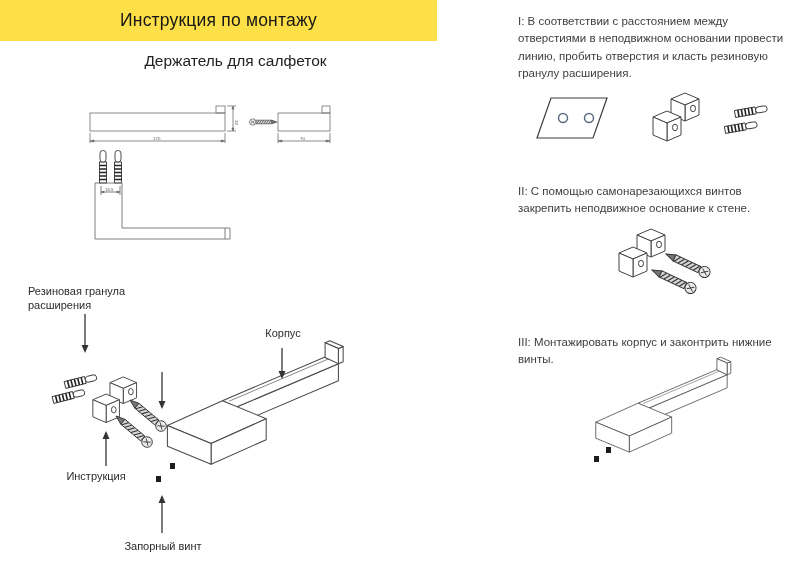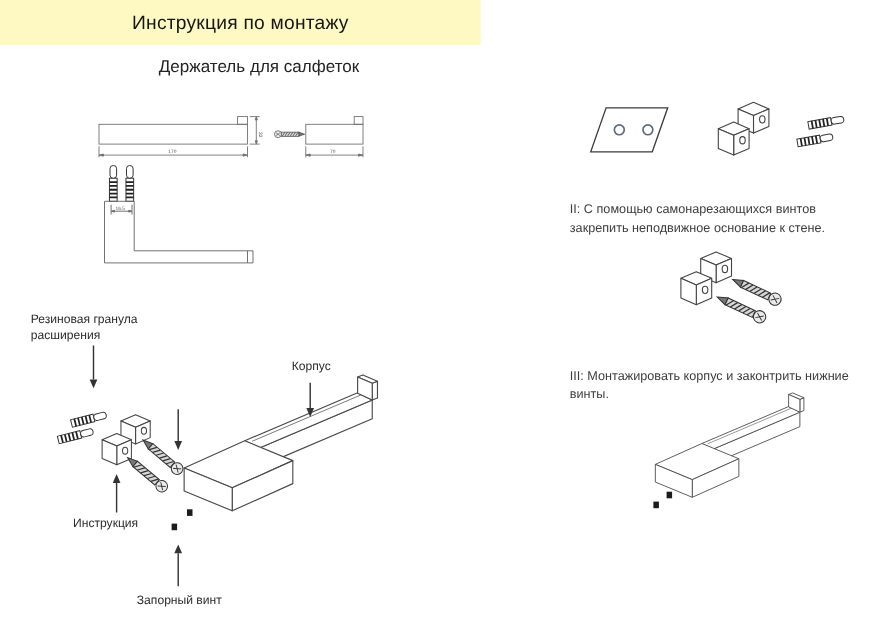--- a/index.html
+++ b/index.html
@@ -2,21 +2,21 @@
 <html><head>
 <meta charset="utf-8">
 <style>
   html,body{margin:0;padding:0;background:#fff;}
   .page{
     position:relative;width:800px;height:572px;background:#ffffff;
     font-family:"Liberation Sans", sans-serif;overflow:hidden;color:#3a3a3a;
   }
   .abs{position:absolute;}
   .header-band{
-    left:0;top:0;width:437px;height:41px;background:#fef9c3;
+    left:0;top:0;width:437px;height:41px;background:#fde047;
     display:flex;align-items:center;justify-content:center;
   }
   .title{font-size:17.5px;color:#161616;letter-spacing:.2px;}
   .subtitle-wrap{left:0;top:52px;width:437px;text-align:center;padding-left:17px;}
   .subtitle{font-size:15.5px;color:#222;}
   .step-text{font-size:11.5px;line-height:1.5;color:#3d3d3d;text-align:left;}
   .part-label{font-size:11px;line-height:1.25;color:#2b2b2b;}
   .center{text-align:center;}
   svg{display:block;}
   .dim-text{font-size:4.4px;fill:#555;font-family:"Liberation Sans",sans-serif;}
@@ -146,20 +146,21 @@
       <path d="M142,233 V203"></path>
       <path d="M142,195 L138.5,203 L145.5,203 Z" stroke="none"></path>
     </g>
   </svg>
 
   <div class="abs part-label" style="left:28px;top:285px;width:120px">Резиновая гранула расширения</div>
   <div class="abs part-label center" style="left:252px;top:327px;width:62px">Корпус</div>
   <div class="abs part-label center" style="left:52px;top:470px;width:88px">Инструкция</div>
   <div class="abs part-label center" style="left:122px;top:540px;width:82px">Запорный винт</div>
 
+  <div class="abs step-text" style="left:518px;top:13px;width:278px">I: В соответствии с расстоянием между отверстиями в неподвижном основании провести линию, пробить отверстия и класть резиновую гранулу расширения.</div>
   <svg class="abs" style="left:525px;top:86px" width="268" height="72" viewBox="0 0 268 72">
     <g>
       <polygon points="26,12 82,12 68,52 12,52" fill="#fff" stroke="#3c3c3c" stroke-width="1.2"></polygon>
       <circle cx="38" cy="32" r="4.5" fill="none" stroke="#5a6b80" stroke-width="1.5"></circle>
       <circle cx="64" cy="32" r="4.5" fill="none" stroke="#5a6b80" stroke-width="1.5"></circle>
     </g>
     <g>
       <use href="#def-base" transform="translate(125,6)"></use>
     </g>
     <g>

